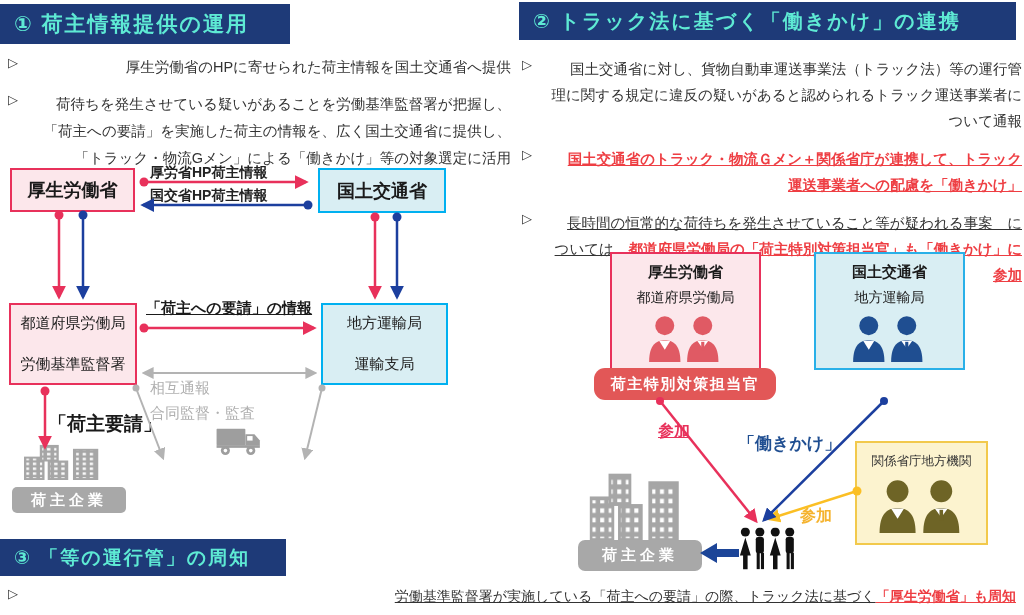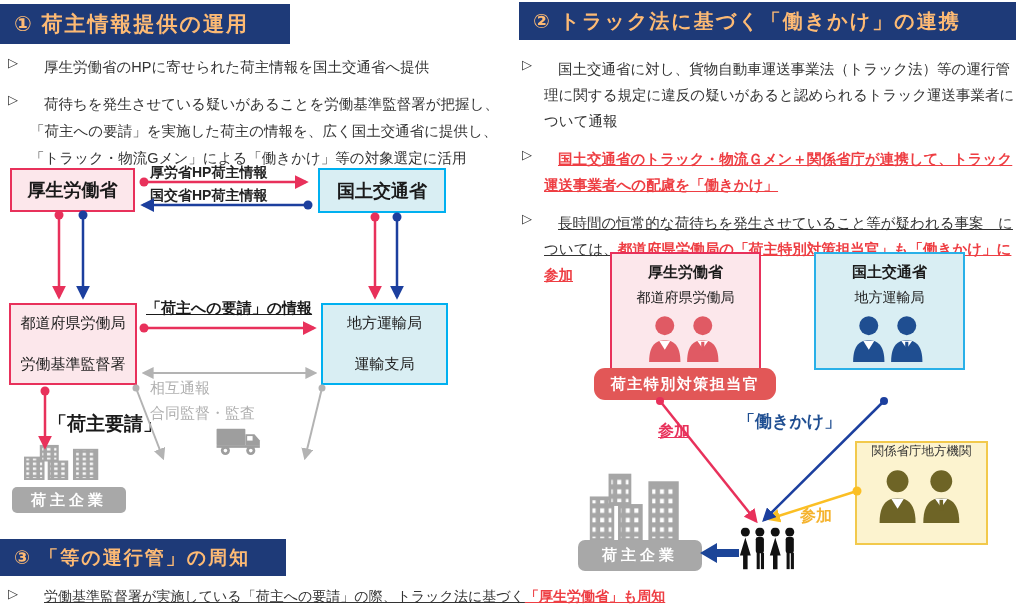--- a/index.html
+++ b/index.html
@@ -1,26 +1,26 @@
 <!DOCTYPE html>
 <html><head>
 <meta charset="utf-8">
 <style>
   html,body{margin:0;padding:0;background:#fff;}
   .canvas{position:relative;width:1024px;height:615px;background:#fff;overflow:hidden;
           font-family:"Liberation Sans","DejaVu Sans",sans-serif;color:#333;}
   .abs{position:absolute;}
-  .hdr{position:absolute;background:#1e3a78;color:#fdba74;font-weight:bold;
+  .hdr{position:absolute;background:#1e3a78;color:#5eead4;font-weight:bold;
        display:flex;align-items:center;padding-left:14px;letter-spacing:2px;box-sizing:border-box;}
   .bullets{position:absolute;}
   .bullet{position:relative;padding-left:24px;margin-bottom:11px;}
   .mk{position:absolute;left:2px;top:1px;font-size:13px;color:#333;}
   .btxt{font-size:14.5px;line-height:26px;color:#333;}
   .pre{white-space:pre-line;}
-  .ind{text-indent:14px;}
+  .ind{text-indent:14px;text-align:right;}
   .red{color:#ee3e43;font-weight:bold;text-decoration:underline;}
   .blk-u{text-decoration:underline;}
   .box{position:absolute;box-sizing:border-box;display:flex;align-items:center;
        justify-content:center;text-align:center;}
   .pinkbox{background:#fce7eb;border:2.5px solid #e8315b;}
   .cyanbox{background:#d9eef3;border:2.5px solid #00b0f0;}
   .twoline{flex-direction:column;justify-content:space-between;padding:9px 0;font-size:15px;color:#222;}
   .lbl{position:absolute;}
   .graylbl{color:#b0b0b0;font-size:15px;}
   .graybadge{position:absolute;background:#a8a8a8;color:#fff;font-weight:bold;
@@ -179,24 +179,24 @@
     <div class="orgtitle">国土交通省</div>
     <div class="orgsub">地方運輸局</div>
     <svg style="margin-top:8px;color:#1f4e91" width="76" height="47" viewBox="0 0 68 42">
         <use href="#sym-personpair"></use>
       </svg>
   </div>
 
   <div class="badge" style="left:594px;top:368px;width:182px;height:32px;background:#e25757">荷主特別対策担当官</div>
 
   <div class="abs" style="left:658px;top:421px;font-size:16px;font-weight:bold;color:#e8315b;text-decoration:underline">参加</div>
-  <div class="abs" style="left:738px;top:410px;font-size:17px;font-weight:bold;color:#1f4e91">「働きかけ」</div>
+  <div class="abs" style="left:738px;top:432px;font-size:17px;font-weight:bold;color:#1f4e91">「働きかけ」</div>
 
   <div class="orgbox" style="left:855px;top:441px;width:133px;height:104px;background:#fcf3cf;border:2px solid #f2c94c">
-    <div style="font-size:12.5px;color:#333;">関係省庁地方機関</div>
+    <div style="font-size:12.5px;color:#333;margin-top:10px">関係省庁地方機関</div>
     <svg style="margin-top:9px;color:#6e6426" width="88" height="54" viewBox="0 0 68 42">
         <use href="#sym-personpair"></use>
       </svg>
   </div>
 
   <div class="abs" style="left:800px;top:506px;font-size:16px;font-weight:bold;color:#f5b32e">参加</div>
 
   <svg class="abs" style="left:739px;top:527px" width="58" height="48" viewBox="0 0 64 52">
       <use href="#sym-peoplegroup"></use>
     </svg>

